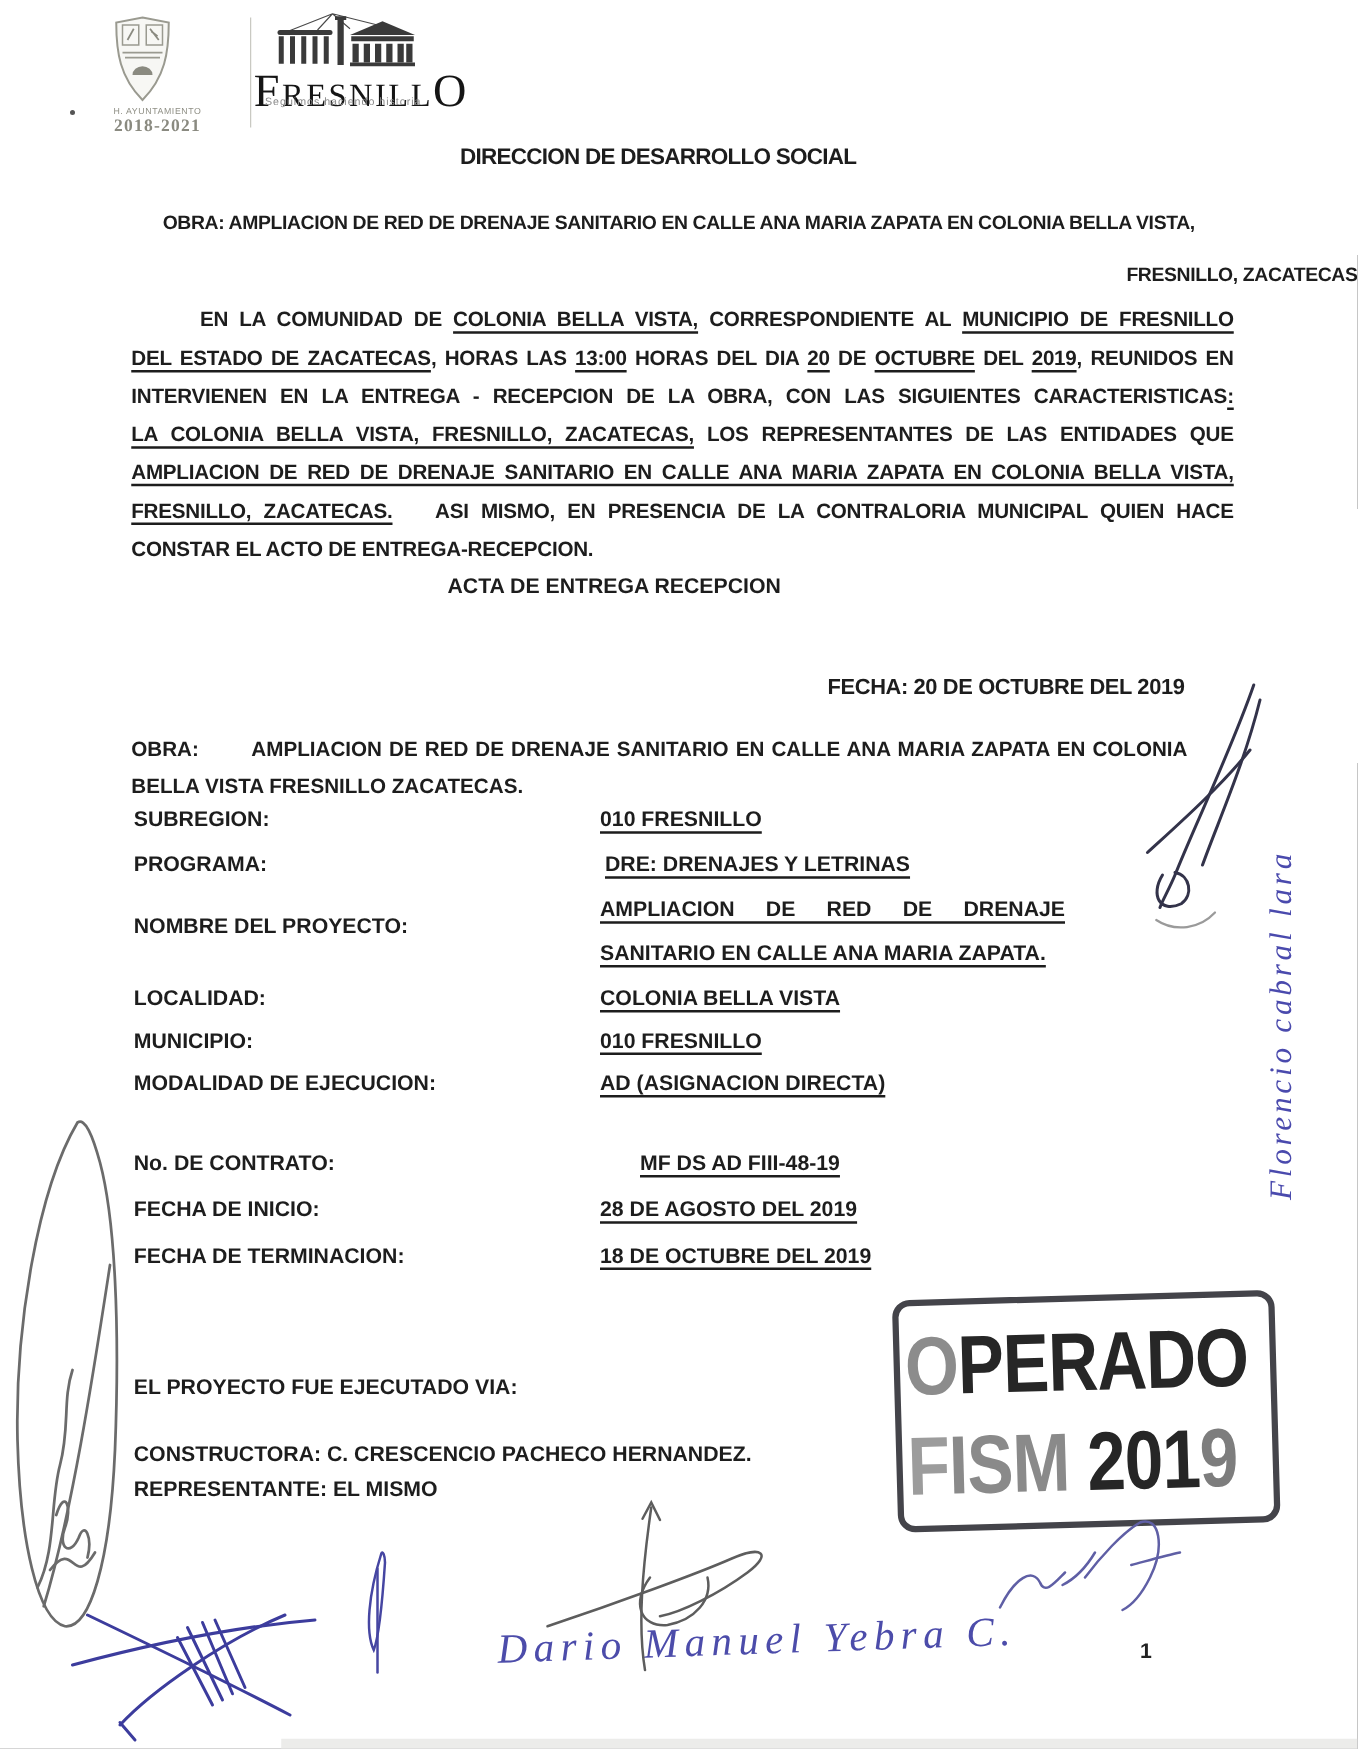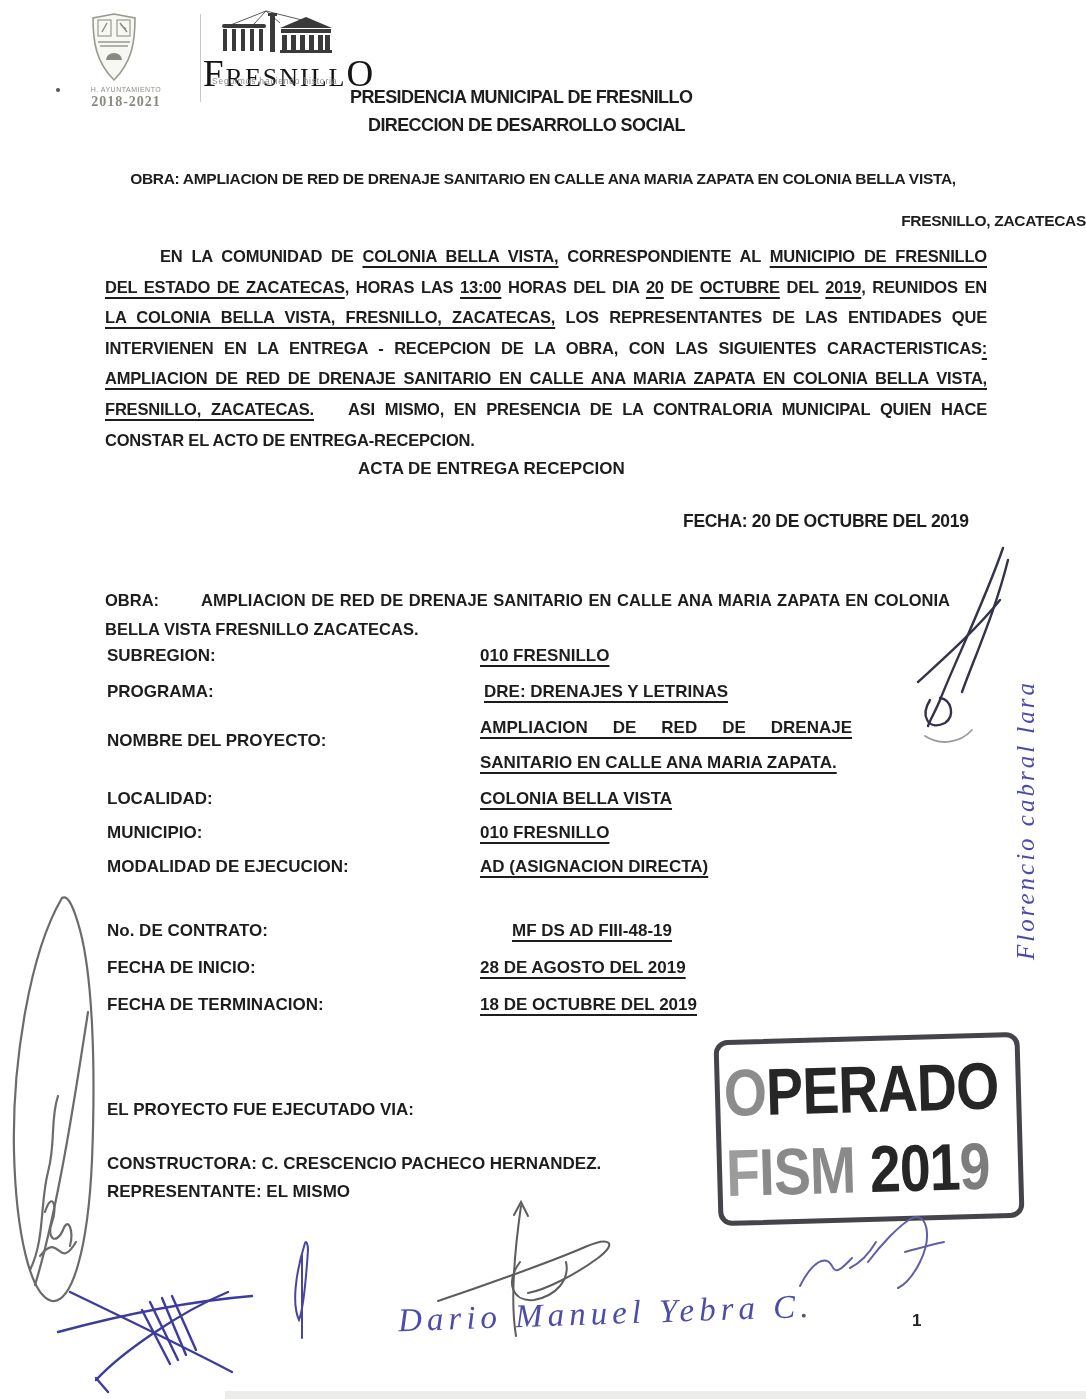--- a/index.html
+++ b/index.html
@@ -81,38 +81,37 @@
     <rect x="95" y="27" width="5" height="15" fill="#3a3a3a"></rect>
     <rect x="104" y="27" width="5" height="15" fill="#3a3a3a"></rect>
     <rect x="111" y="27" width="5" height="15" fill="#3a3a3a"></rect>
     <rect x="66" y="42" width="52" height="3" fill="#3a3a3a"></rect>
   </svg>
   <div class="abs wordmark" style="left:203px;top:52px;">
     <span class="big">F</span><span class="mid">RESNILL</span><span class="big">O</span>
   </div>
   <div class="abs tagline" style="left:212px;top:76px;">Seguimos haciendo historia</div>
 
-  <div class="abs doc-title" style="left:350px;top:87px;">PRESIDENCIA MUNICIPAL DE FRESNILLO</div>
   <div class="abs doc-title" style="left:368px;top:115px;">DIRECCION DE DESARROLLO SOCIAL</div>
 
   <div class="abs obra-head" style="left:0px;top:170px;">OBRA: AMPLIACION DE RED DE DRENAJE SANITARIO EN CALLE ANA MARIA ZAPATA EN COLONIA BELLA VISTA,</div>
   <div class="abs obra-head" style="left:0px;top:212px;text-align:right;">FRESNILLO, ZACATECAS</div>
 
   <div class="abs intro">
     <span class="ln jline indent"><span>EN LA COMUNIDAD DE </span><span class="u">COLONIA BELLA VISTA,</span><span> CORRESPONDIENTE AL </span><span class="u">MUNICIPIO DE FRESNILLO</span></span>
     <span class="ln jline"><span class="u">DEL ESTADO DE ZACATECAS</span><span>, HORAS LAS </span><span class="u">13:00</span><span> HORAS DEL DIA </span><span class="u">20</span><span> DE </span><span class="u">OCTUBRE</span><span> DEL </span><span class="u">2019</span><span>, REUNIDOS EN</span></span>
+    <span class="ln jline"><span>INTERVIENEN EN LA ENTREGA - RECEPCION DE LA OBRA, CON LAS SIGUIENTES CARACTERISTICAS</span><span class="u">:</span></span>
     <span class="ln jline"><span class="u">LA COLONIA BELLA VISTA, FRESNILLO, ZACATECAS,</span><span> LOS REPRESENTANTES DE LAS ENTIDADES QUE</span></span>
-    <span class="ln jline"><span>INTERVIENEN EN LA ENTREGA - RECEPCION DE LA OBRA, CON LAS SIGUIENTES CARACTERISTICAS</span><span class="u">:</span></span>
     <span class="ln jline"><span class="u">AMPLIACION DE RED DE DRENAJE SANITARIO EN CALLE ANA MARIA ZAPATA EN COLONIA BELLA VISTA,</span></span>
     <span class="ln jline"><span class="u">FRESNILLO, ZACATECAS.</span><span style="padding-left:34px;">ASI MISMO, EN PRESENCIA DE LA CONTRALORIA MUNICIPAL QUIEN HACE</span></span>
     <span class="ln last"><span>CONSTAR EL ACTO DE ENTREGA-RECEPCION.</span></span>
   </div>
 
   <div class="abs" style="left:358px;top:459px;font-size:17px;">ACTA DE ENTREGA RECEPCION</div>
-  <div class="abs" style="left:662px;top:511px;font-size:17.5px;letter-spacing:-0.3px;margin-left:21px;">FECHA: 20 DE OCTUBRE DEL 2019</div>
+  <div class="abs" style="left:662px;top:539px;font-size:17.5px;letter-spacing:-0.3px;">FECHA: 20 DE OCTUBRE DEL 2019</div>
 
   <div class="abs jline" style="left:105px;top:591px;width:845px;font-size:16.5px;">
     <span style="margin-right:42px;">OBRA:</span><span>AMPLIACION DE RED DE DRENAJE SANITARIO EN CALLE ANA MARIA ZAPATA EN COLONIA</span>
   </div>
   <div class="abs" style="left:105px;top:620px;font-size:16.5px;">BELLA VISTA FRESNILLO ZACATECAS.</div>
 
   <div class="abs fieldlabel" style="left:107px;top:646px;">SUBREGION:</div>
   <div class="abs fieldvalue u" style="left:480px;top:646px;">010 FRESNILLO</div>
 
   <div class="abs fieldlabel" style="left:107px;top:682px;">PROGRAMA:</div>

